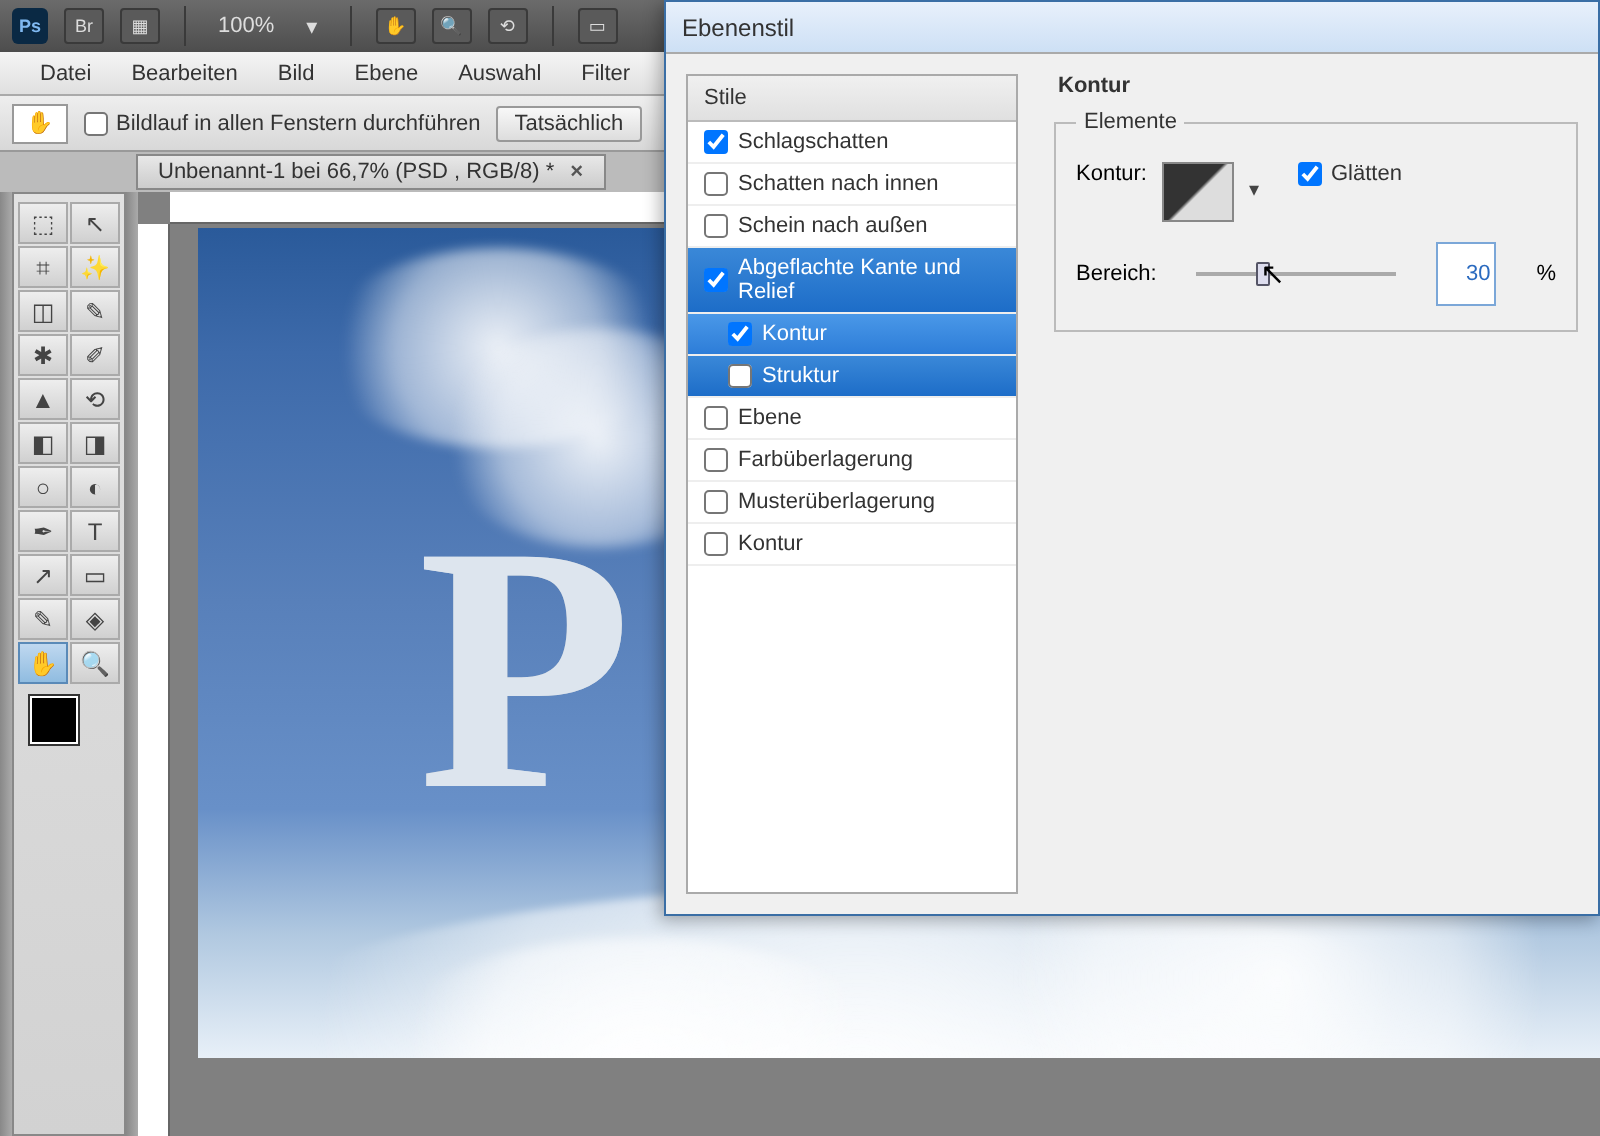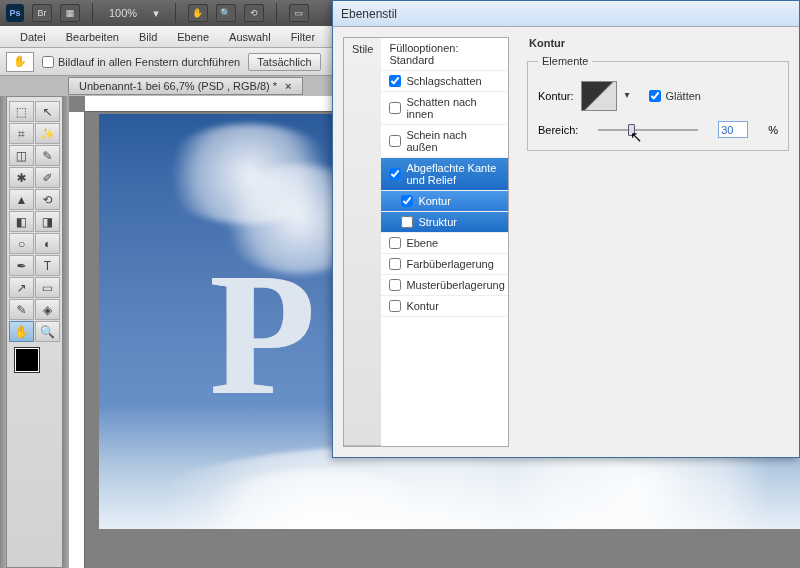--- a/index.html
+++ b/index.html
@@ -31,39 +31,39 @@
 .canvas-area{flex:1;background:#808080;position:relative;overflow:hidden}
 .ruler-h{height:16px;background:#fff;border-bottom:1px solid #666;position:absolute;top:0;left:16px;right:0}
 .ruler-v{width:16px;background:#fff;border-right:1px solid #666;position:absolute;top:16px;left:0;bottom:0}
 .canvas{position:absolute;top:18px;left:30px;right:0;height:415px;background:linear-gradient(180deg,#2a5a9a 0%,#3d6aaa 15%,#5880ba 45%,#6890c8 70%,#b0c8e0 85%,#e8f0f8 100%);overflow:hidden}
 .cloud{position:absolute;background:radial-gradient(circle,rgba(255,255,255,0.9) 0%,rgba(255,255,255,0.5) 50%,transparent 75%);border-radius:50%;filter:blur(3px)}
 .letter{position:absolute;top:120px;left:110px;font-size:175px;font-family:Georgia,serif;font-weight:bold;color:#dde5ee;text-shadow:-2px -2px 3px #fff,3px 3px 5px rgba(0,0,0,0.6),inset 0 0 10px rgba(0,0,0,0.4);background:linear-gradient(135deg,#eef2f6 0%,#c5d0dd 30%,#8a99ae 50%,#dde5ee 70%,#a9b8ca 100%);-webkit-background-clip:text}
 
 .dialog{position:absolute;top:0;left:332px;right:0;height:458px;background:#f0f0f0;border:1px solid #3a6ea5;box-shadow:-2px 2px 8px rgba(0,0,0,0.3)}
 .dlg-title{height:26px;background:linear-gradient(#e8f0fb,#cde0f5);display:flex;align-items:center;padding:0 8px;color:#333;font-size:12px;border-bottom:1px solid #aaa}
 .dlg-body{display:flex;padding:10px;gap:18px;height:calc(100% - 26px)}
-.styles-panel{width:166px;border:1px solid #aaa;background:#fff;display:flex;}
+.styles-panel{width:166px;border:1px solid #aaa;background:#fff;display:flex;flex-direction:column}
 .styles-header{padding:5px 8px;background:linear-gradient(#f0f0f0,#e0e0e0);border-bottom:1px solid #bbb;color:#333}
 .styles-list{flex:1;overflow:auto}
 .style-item{padding:4px 8px;display:flex;align-items:center;gap:5px;color:#333;border-bottom:1px solid #eee}
 .style-item.indent{padding-left:20px}
 .style-item.sel{background:linear-gradient(#4a98e8,#2d7dd8);color:#fff}
 .style-item.sel2{background:linear-gradient(#3a88d8,#1d6dc8);color:#fff}
 .style-item input{width:12px;height:12px}
 .contour-panel{flex:1}
 .fieldset{border:1px solid #bbb;padding:8px 10px 12px;margin-top:6px}
 .legend{color:#333;padding:0 4px;font-size:11px}
-.contour-row{display:flex;align-items:center;gap:8px;margin:6px 0}
+.contour-row{display:flex;align-items:flex-start;gap:8px;margin:6px 0}
 .contour-swatch{width:36px;height:30px;border:1px solid #888;background:linear-gradient(135deg,#333 0%,#333 48%,#ddd 52%,#ddd 100%);position:relative}
 .contour-swatch::after{content:"▾";position:absolute;right:-13px;top:7px;font-size:10px;color:#444}
 .range-row{display:flex;align-items:center;gap:20px;margin-top:10px}
 .range-slider{flex:1;position:relative;height:14px}
 .track{position:absolute;top:6px;left:0;right:0;height:2px;background:#aaa}
 .thumb{position:absolute;top:1px;left:30%;width:7px;height:12px;background:#dde;border:1px solid #556;border-radius:1px}
-.range-val{width:30px;height:17px;border:1px solid #7ba7d8;background:#fff;color:#2a6abf;padding:0 2px}
+.range-val{width:30px;height:32px;border:1px solid #7ba7d8;background:#fff;color:#2a6abf;text-align:right;padding:0 2px}
 .cursor{position:absolute;top:128px;left:630px;font-size:15px;z-index:10}
 .section-title{color:#333;font-weight:bold;font-size:11px;margin-left:2px;margin-bottom:0}
 </style>
 </head>
 <body>
 
 <div class="topbar">
   <div class="ps-icon">Ps</div>
   <div class="tb-btn">Br</div>
   <div class="tb-btn">▦</div>
@@ -150,23 +150,20 @@
   </div>
 </div>
 
 <div class="dialog">
   <div class="dlg-title">Ebenenstil</div>
   <div class="dlg-body">
     <div class="styles-panel">
       <div class="styles-header">Stile</div>
       <div class="styles-list">
         <div class="style-item">
-            <span>Füllooptionen: Standard</span>
-          </div>
-        <div class="style-item">
             <input type="checkbox" checked="" style="">
             <span>Schlagschatten</span>
           </div>
         <div class="style-item">
             <input type="checkbox" style="">
             <span>Schatten nach innen</span>
           </div>
         <div class="style-item">
             <input type="checkbox" style="">
             <span>Schein nach außen</span>

